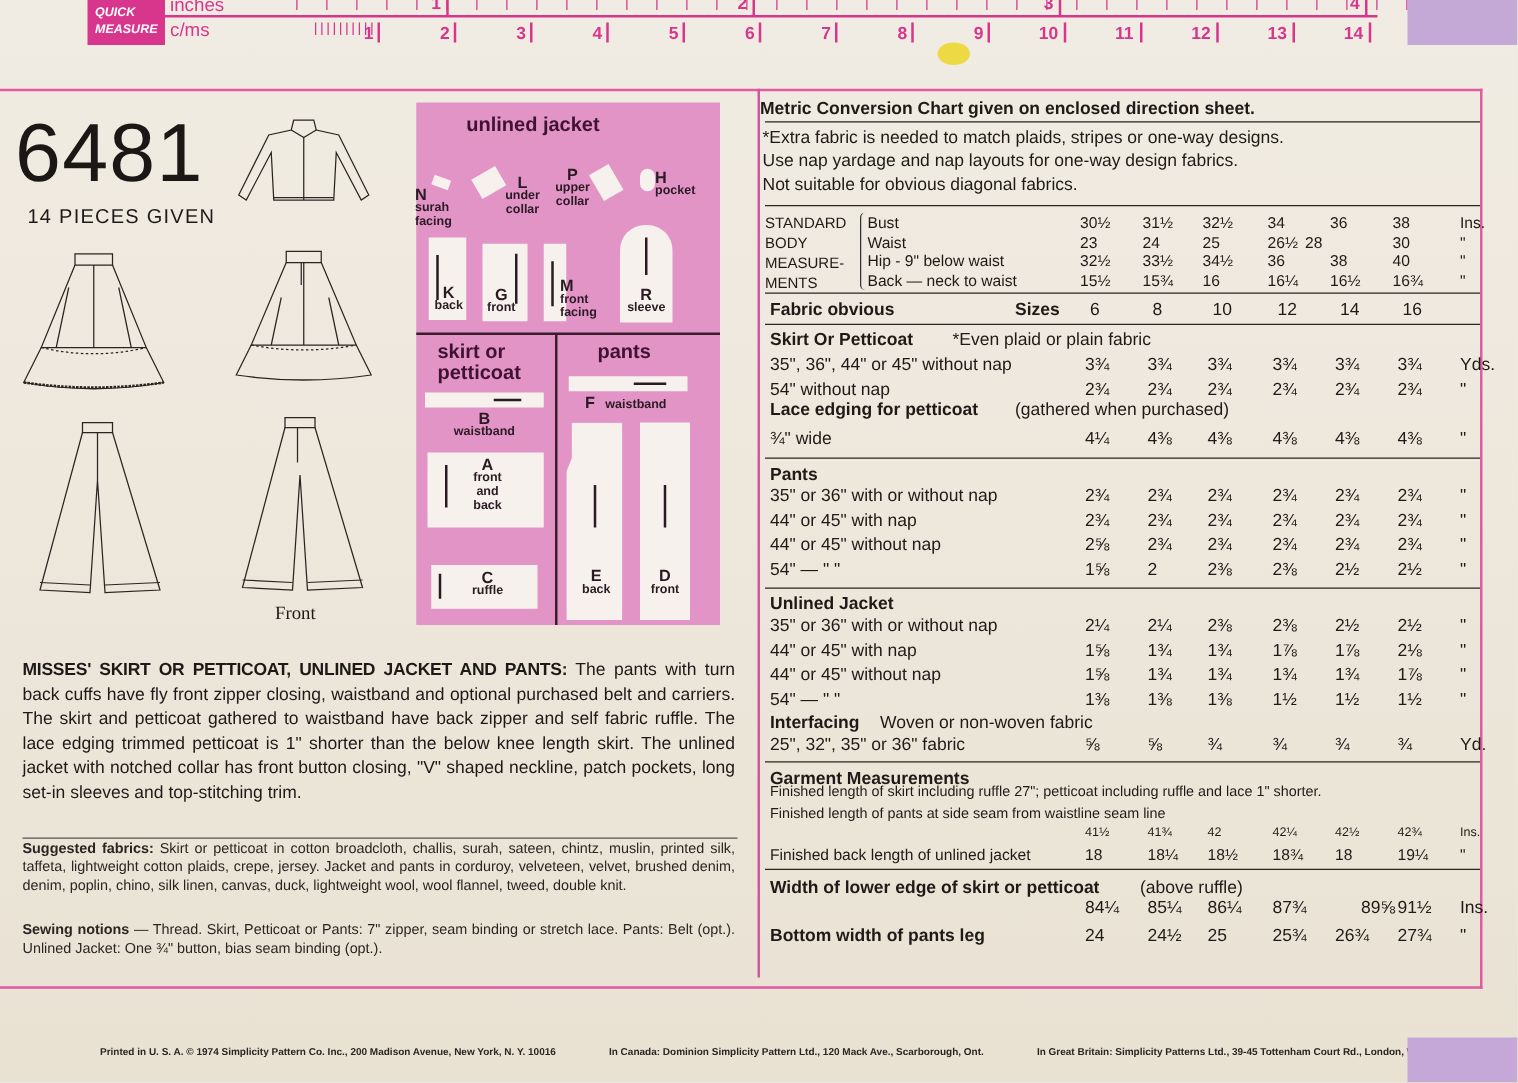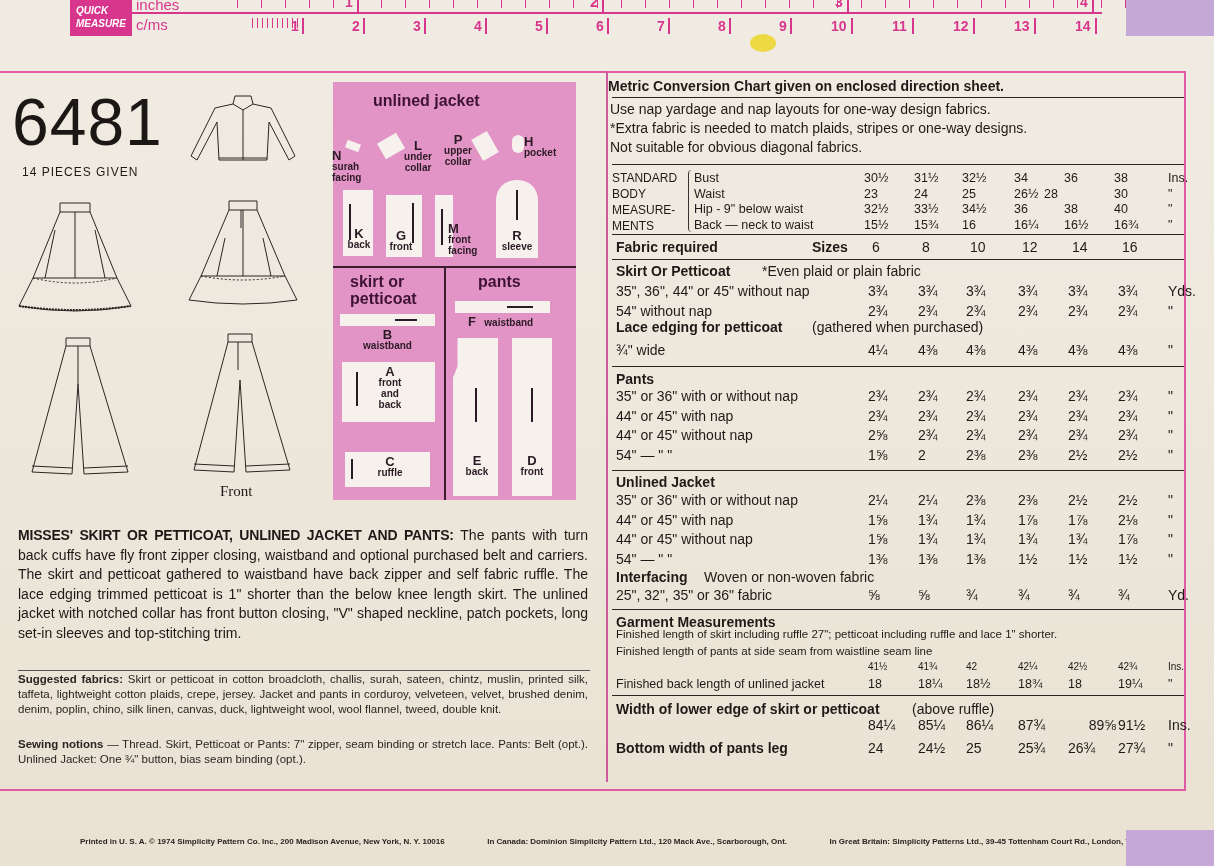--- a/index.html
+++ b/index.html
@@ -54,21 +54,21 @@
   .divider-v {
     position: absolute; left: 606px; top: 71px; width: 2px; height: 711px; background: #cf5a9b;
   }
 
   
   .pattern-number {
     position: absolute; left: 12px; top: 86px; font-size: 66px; line-height: 72px;
     font-family: "Liberation Sans", sans-serif; letter-spacing: 1px; color: #1b1715;
   }
   .pieces-given {
-    position: absolute; left: 22px; top: 165px; font-size: 12px; letter-spacing: 1px;
+    position: absolute; left: 22px; top: 165px; font-size: 16px; letter-spacing: 1px;
   }
   .sketch { position: absolute; }
   .sketch svg { display: block; }
   .front-label {
     position: absolute; left: 220px; top: 483px; font-family: "Liberation Serif", serif; font-size: 15px;
   }
 
   
   .pink-panel {
     position: absolute; left: 333px; top: 82px; width: 243px; height: 418px;
@@ -401,22 +401,22 @@
   <span>Skirt or petticoat in cotton broadcloth, challis, surah, sateen, chintz, muslin, printed silk, taffeta, lightweight cotton plaids, crepe, jersey. Jacket and pants in corduroy, velveteen, velvet, brushed denim, denim, poplin, chino, silk linen, canvas, duck, lightweight wool, wool flannel, tweed, double knit.</span>
 </div>
 <div class="notions">
   <b>Sewing notions</b>
   <span>— Thread. Skirt, Petticoat or Pants: 7" zipper, seam binding or stretch lace. Pants: Belt (opt.). Unlined Jacket: One ¾" button, bias seam binding (opt.).</span>
 </div>
 
 <div class="metric-note">Metric Conversion Chart given on enclosed direction sheet.</div>
 <div class="r-line" style="top:97px;"></div>
 <div class="extra-notes">
+  <div>*Extra fabric is needed to match plaids, stripes or one-way designs.</div>
   <div>Use nap yardage and nap layouts for one-way design fabrics.</div>
-  <div>*Extra fabric is needed to match plaids, stripes or one-way designs.</div>
   <div>Not suitable for obvious diagonal fabrics.</div>
 </div>
 <div class="r-line" style="top:164px;"></div>
 
 <div class="sbm-label">
   <div>STANDARD</div>
   <div>BODY</div>
   <div>MEASURE-</div>
   <div>MENTS</div>
 </div>
@@ -459,21 +459,21 @@
       <span class="v" style="left: 350px;">16</span>
       <span class="v" style="left: 402px;">16¼</span>
       <span class="v" style="left: 452px;">16½</span>
       <span class="v" style="left: 502px;">16¾</span>
       <span class="u" style="left: 556px;">"</span>
     </div>
   </div>
 <div class="r-line" style="top:234px;"></div>
 
 <div class="row bold" style="top:239px;font-size:14px;">
-  <span class="lab">Fabric required</span>
+  <span class="lab">Fabric obvious</span>
   <span class="lab" style="left:200px;">Sizes</span>
   <span id="sizes-cells"><span class="v" style="left: 260px; font-weight: normal;">6</span><span class="v" style="left: 310px; font-weight: normal;">8</span><span class="v" style="left: 358px; font-weight: normal;">10</span><span class="v" style="left: 410px; font-weight: normal;">12</span><span class="v" style="left: 460px; font-weight: normal;">14</span><span class="v" style="left: 510px; font-weight: normal;">16</span></span>
 </div>
 <div class="r-line" style="top:259px;"></div>
 
 <div id="chart-sections">
     <div class="row" style="top: 263px; font-size: 14px;">
       <span class="lab bold">Skirt Or Petticoat</span>
       <span class="lab" style="left: 150px;">*Even plaid or plain fabric</span>
     </div>

